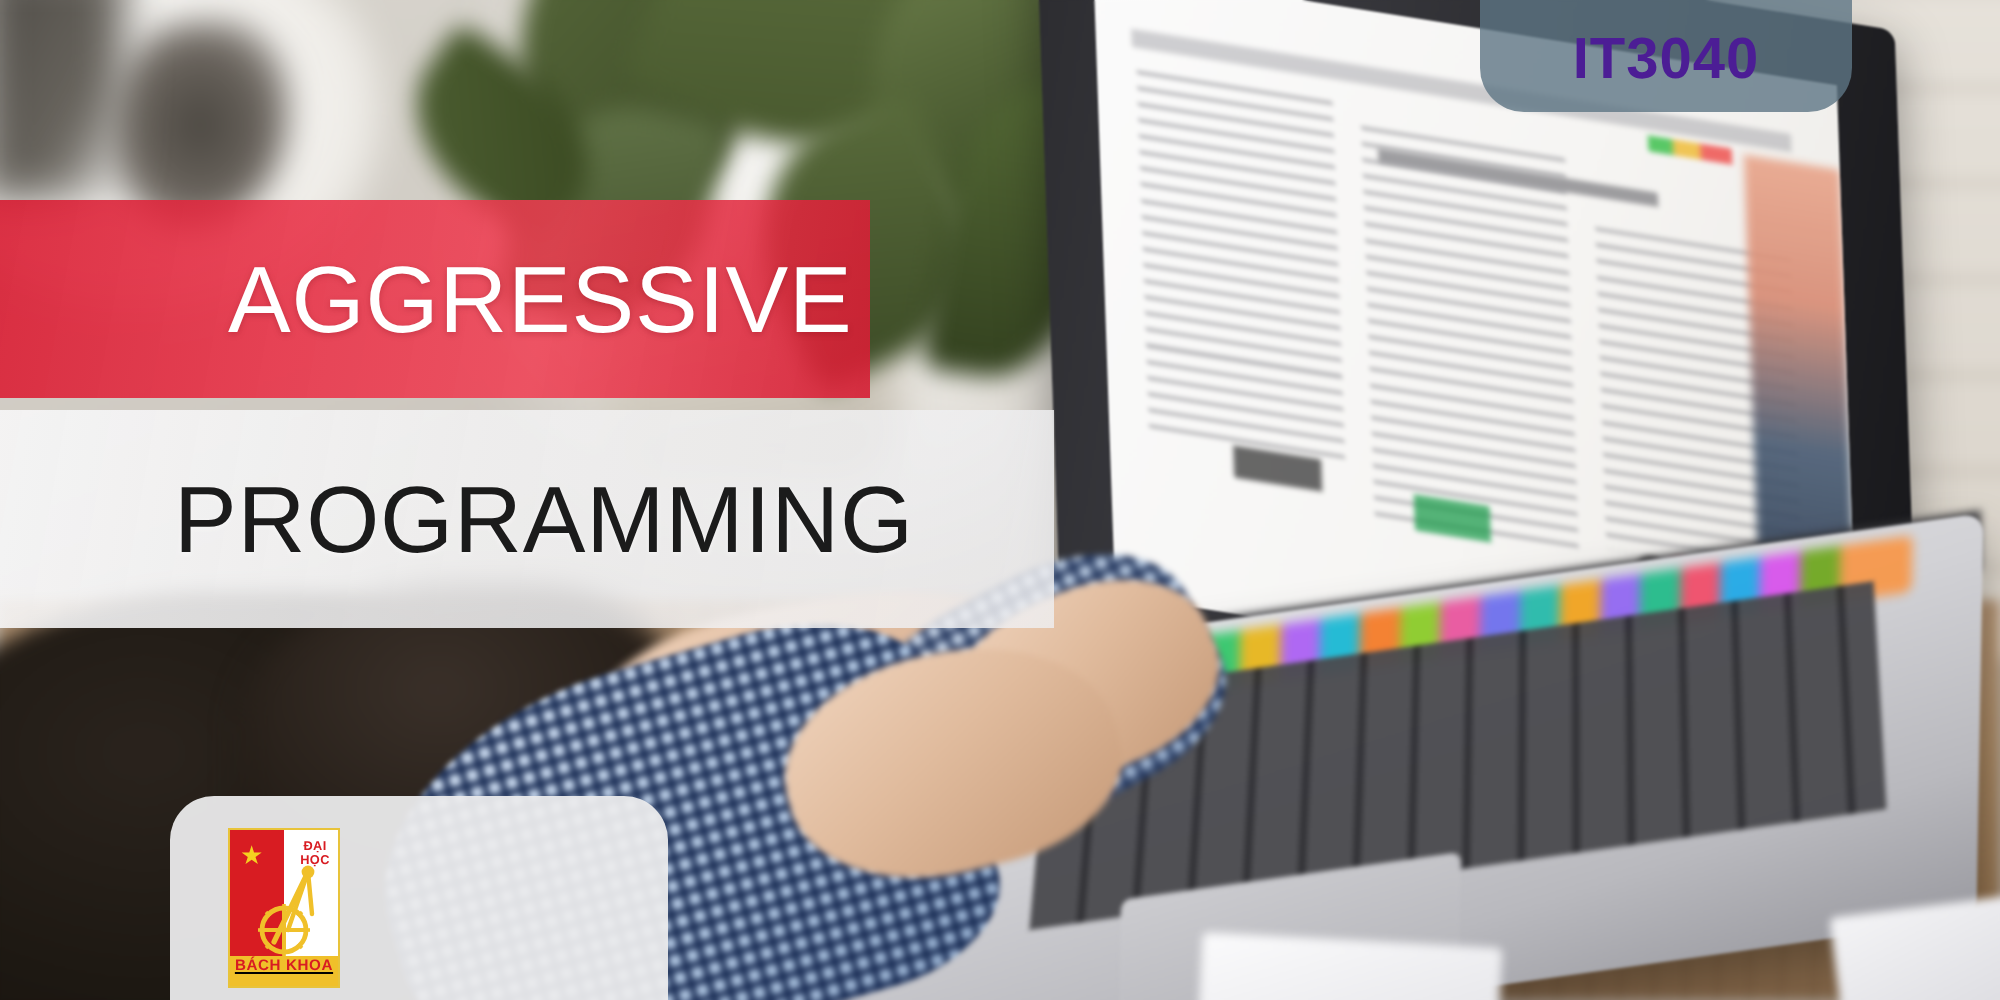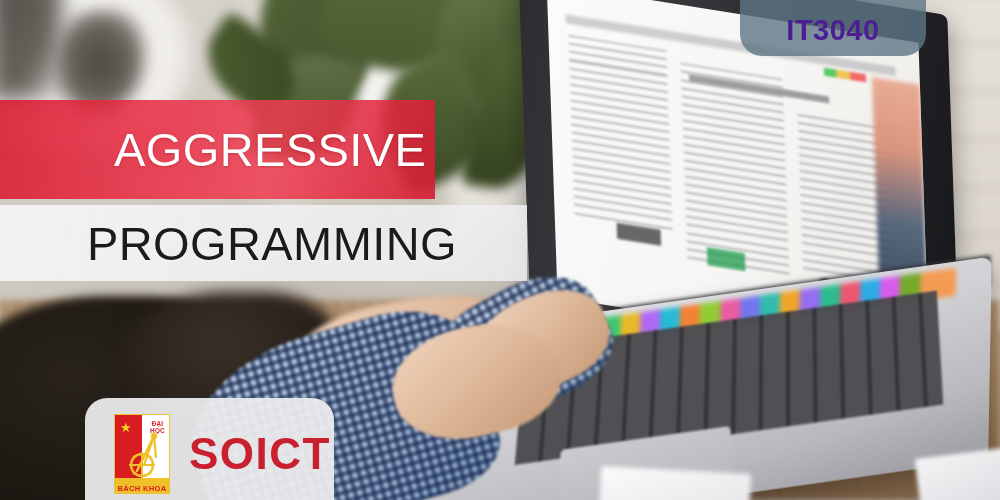--- a/index.html
+++ b/index.html
@@ -326,21 +326,21 @@
     display: flex;
     align-items: center;
   }
   .band-red {
     left: 0; top: 100px;
     width: 435px; height: 99px;
     background: linear-gradient(100deg, rgba(216,28,50,0.90) 0%, rgba(233,48,70,0.88) 35%, rgba(240,62,82,0.86) 62%, rgba(214,30,52,0.90) 100%);
   }
   .band-light {
     left: 0; top: 205px;
-    width: 527px; height: 76px;
+    width: 527px; height: 109px;
     background: linear-gradient(100deg, rgba(247,247,248,0.90) 0%, rgba(243,243,244,0.86) 45%, rgba(238,238,240,0.84) 100%);
   }
   .band-title {
     font-family: "Liberation Sans", sans-serif;
     white-space: nowrap;
     letter-spacing: 0.4px;
   }
   .title-aggressive {
     margin-left: 114px;
     font-size: 47px;
@@ -431,21 +431,21 @@
   .hust-compass {
     position: absolute;
     left: 9px; top: 16px;
     width: 40px; height: 48px;
   }
   .hust-banner {
     position: absolute;
     left: 0; bottom: 0;
     width: 100%; height: 15px;
     background: #f0c02a;
-    display: flex; align-items: flex-end; justify-content: center;
+    display: flex; align-items: flex-start; justify-content: center; text-decoration: underline;
   }
   .hust-banner-text {
     font-size: 7.6px;
     font-weight: bold;
     color: #d81c22;
     letter-spacing: 0.3px;
     font-family: "Liberation Sans", sans-serif;
     white-space: nowrap;
   }
   .soict-word {
@@ -555,16 +555,15 @@
           <path d="M27 25 L25 27"></path>
           <path d="M11 41 L9 43"></path>
         </g>
       </svg>
 
       <div class="hust-banner">
         <span class="hust-banner-text">BÁCH KHOA</span>
       </div>
     </div>
 
-    <span class="soict-word">SOICT</span>
   </div>
 
 </div>
 
 </body></html>

